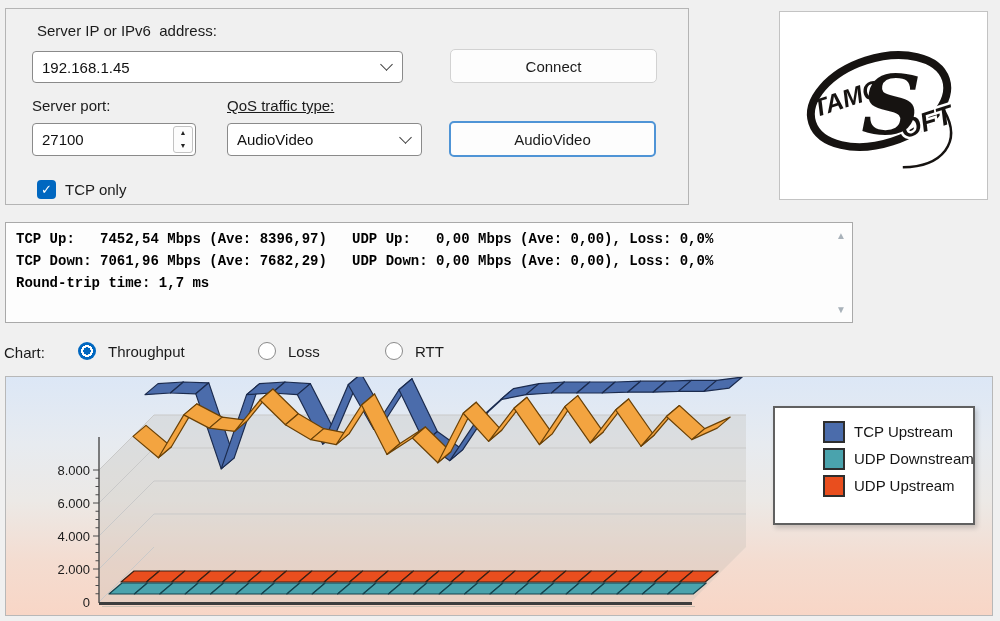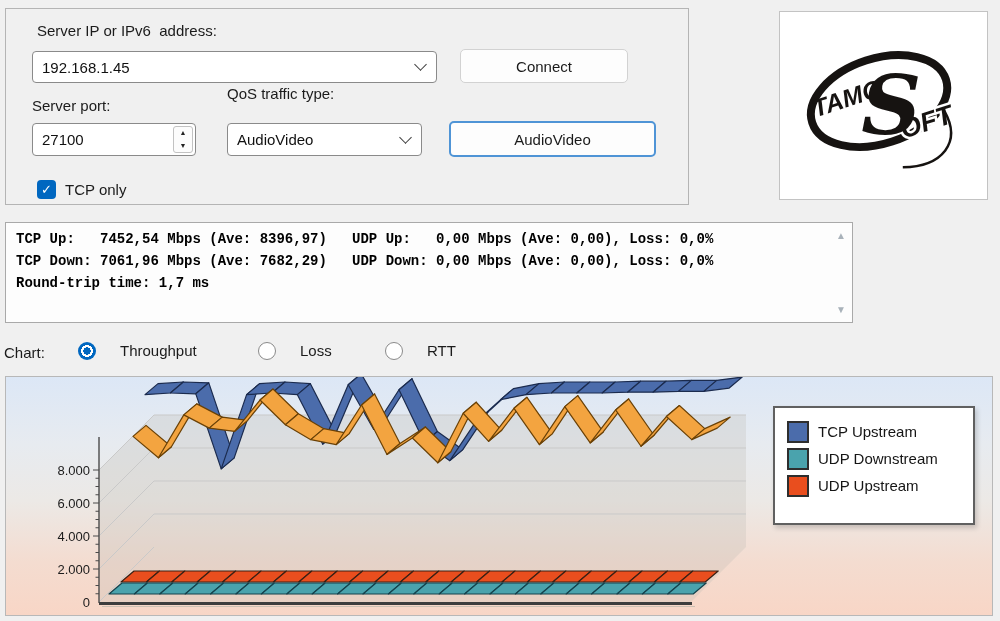--- a/index.html
+++ b/index.html
@@ -32,57 +32,57 @@
             background:#ffffff;border:1px solid #c3c3c3;box-sizing:border-box;}
   
   .status{position:absolute;left:5px;top:222px;width:848px;height:101px;background:#fdfdfd;
           border:1px solid #a9a9a9;box-sizing:border-box;padding:5px 10px;}
   .status-line{white-space:pre;font-family:"Liberation Mono",monospace;font-weight:700;
                font-size:14px;line-height:22px;color:#000;}
   .scroll-arrow{position:absolute;right:6px;font-size:10px;color:#a9b2ba;}
   
   .chart-row{position:absolute;left:0;top:341px;width:1000px;height:26px;}
   .chart-row .lbl{top:3px;}
-  .radio-item{position:absolute;top:1px;display:flex;align-items:flex-start;gap:24px;}
+  .radio-item{position:absolute;top:1px;display:flex;align-items:center;gap:12px;}
   .radio{width:18px;height:18px;border-radius:50%;border:1px solid #8a8a8a;
          background:#fff;box-sizing:border-box;flex:none;}
   .radio.selected{border:none;
          background:radial-gradient(circle,#0067c0 0 29%,#ffffff 30% 46%,#0067c0 47% 100%);}
   .radio-item .rlbl{font-size:15px;color:#1b1b1b;}
   
   .chart-panel{position:absolute;left:5px;top:376px;width:988px;height:240px;
          border:1px solid #b8b8b8;box-sizing:border-box;
          background:linear-gradient(180deg,#dce7f6 0%,#e7ebf0 28%,#ece9e6 52%,#f4dcd0 78%,#f8d6c6 100%);}
   #chart-svg{position:absolute;left:0;top:0;}
   #legend{position:absolute;left:767px;top:29px;width:186px;background:#fff;
           border:2px solid #606060;box-shadow:2px 3px 5px rgba(0,0,0,0.18);
           padding:10px 0 24px 12px;box-sizing:content-box;}
-  .lg-row{display:flex;align-items:center;gap:9px;height:27px;}
+  .lg-row{display:flex;align-items:center;gap:9px;height:27px;margin-left:36px;}
   .lg-swatch{width:22px;height:22px;border:2px solid #2e2e2e;box-sizing:border-box;flex:none;}
   .lg-label{font-size:15px;color:#151515;white-space:nowrap;}
 </style>
 </head>
 <body>
 
 <div class="app">
 
   <div class="groupbox">
     <span class="lbl" style="left:31px;top:13px;">Server IP or IPv6  address:</span>
 
-    <div class="field combo" style="left:26px;top:42px;width:405px;height:32px;">
+    <div class="field combo" style="left:26px;top:42px;width:371px;height:32px;">
       <span>192.168.1.45</span>
       <span class="chev"></span>
     </div>
 
-    <div class="btn" style="left:454px;top:40px;width:168px;height:34px;">
+    <div class="btn" style="left:444px;top:40px;width:207px;height:34px;">
       <span>Connect</span>
     </div>
 
     <span class="lbl" style="left:26px;top:88px;">Server port:</span>
-    <span class="lbl" style="left:221px;top:76px;">QoS traffic type:</span>
+    <span class="lbl" style="left:221px;top:88px;text-decoration:underline;">QoS traffic type:</span>
 
     <div class="field" style="left:26px;top:114px;width:164px;height:33px;">
       <span style="position:absolute;left:9px;top:7px;font-size:15px;">27100</span>
       <div class="spin">
         <span>▲</span>
         <span>▼</span>
       </div>
     </div>
 
     <div class="field combo" style="left:221px;top:114px;width:195px;height:33px;align-items:center;">

